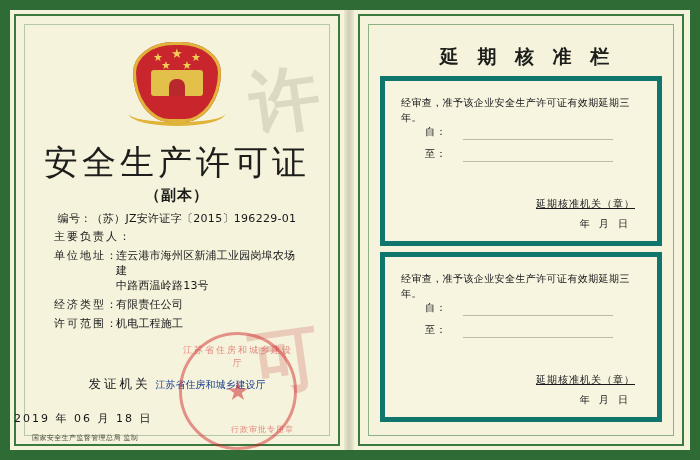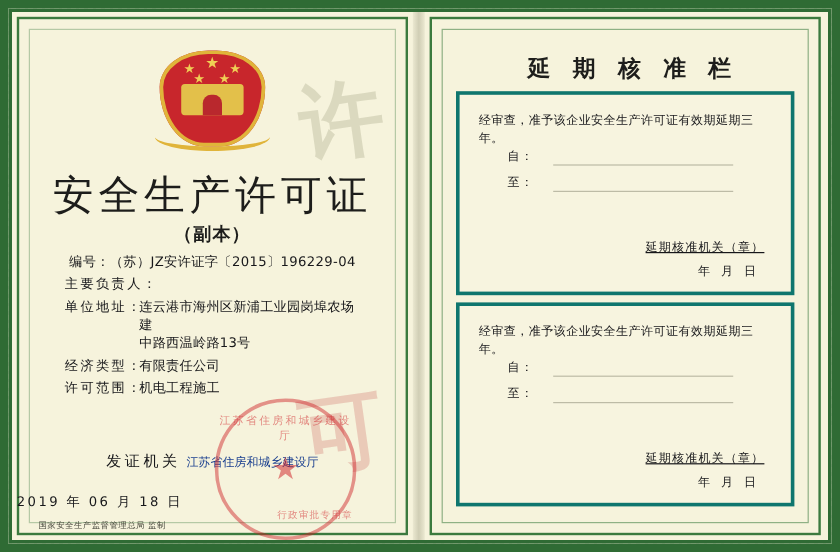--- a/index.html
+++ b/index.html
@@ -293,21 +293,21 @@
     font-weight: bold;
     letter-spacing: 6px;
     color: #1d1d1b;
     padding-left: 13px;
   }
   .ext-block {
     position: absolute;
     left: 22px;
     width: 282px;
     box-sizing: border-box;
-    border: 3px solid #0f766e;
+    border: 5px solid #0f766e;
     background: rgba(255,255,255,0.10);
   }
   .ext-block.b1 { top: 62px;  height: 170px; }
   .ext-block.b2 { top: 238px; height: 170px; }
 
   .ext-text {
     position: absolute;
     left: 16px;
     top: 14px;
     right: 16px;
@@ -395,21 +395,21 @@
         <span class="star s3">★</span>
         <span class="star s4">★</span>
       </div>
       <div class="wheat"></div>
     </div>
 
     <div class="watermark wm-1">许</div>
 
     <div class="cert-title">安全生产许可证</div>
     <div class="cert-subtitle">（副本）</div>
-    <div class="cert-number">编号：（苏）JZ安许证字〔2015〕196229-04</div>
+    <div class="cert-number">编号：（苏）JZ安许证字〔2015〕196229-01</div>
 
     <div class="fields">
       <div class="field-row">
         <div class="field-label">主要负责人：</div>
       </div>
       <div class="field-row">
         <div class="field-label">单位地址：</div>
         <div class="field-value">
           <span class="ln">连云港市海州区新浦工业园岗埠农场建</span>
           <span class="ln">中路西温岭路13号</span>

